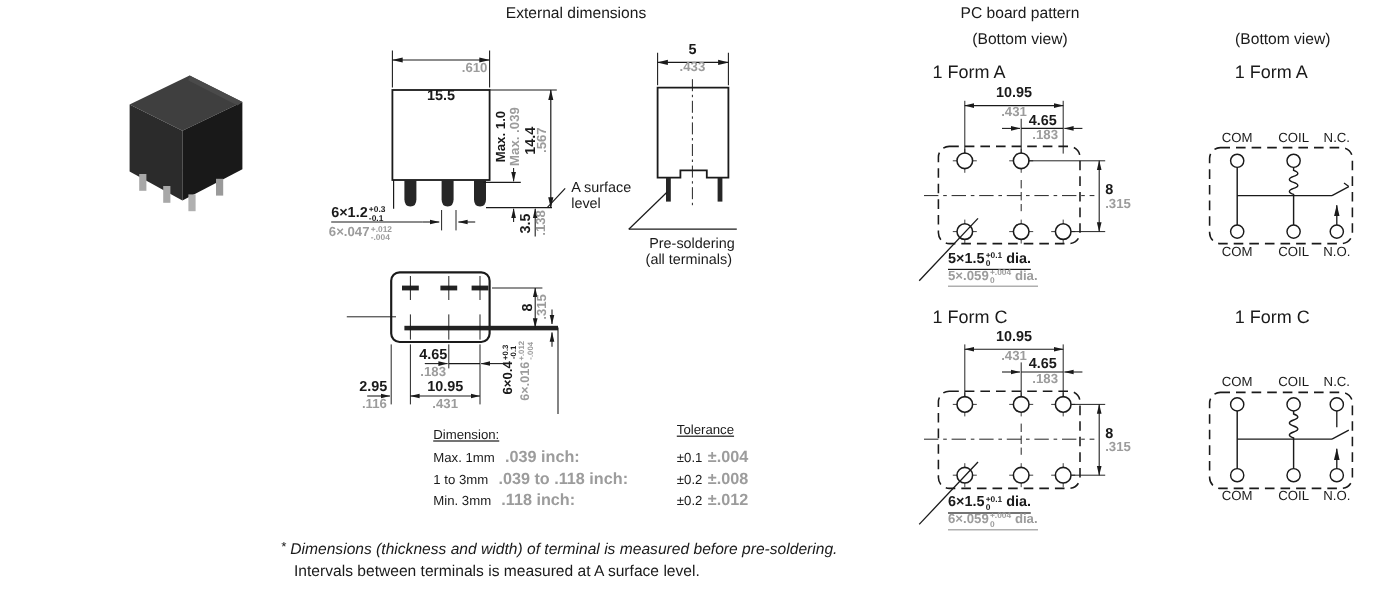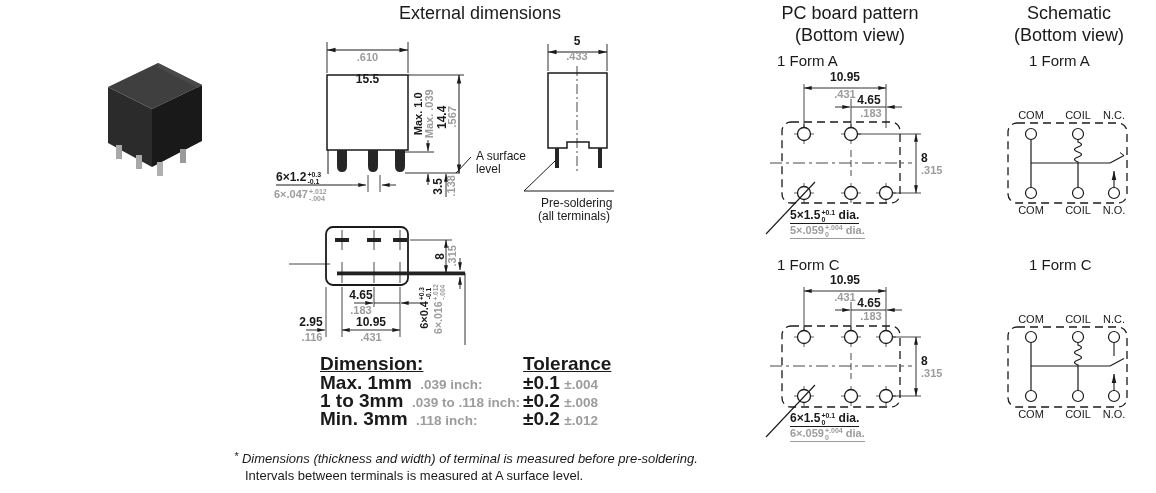--- a/index.html
+++ b/index.html
@@ -3,32 +3,32 @@
 <meta charset="utf-8">
 <style>
   html,body{margin:0;padding:0;background:#fff;}
   #stage{position:relative;width:1156px;height:493px;background:#fff;overflow:hidden;
          font-family:"Liberation Sans",sans-serif;}
   .lbl{position:absolute;white-space:nowrap;line-height:1.05;color:#1a1a1a;}
   .mm{color:#1a1a1a;font-weight:bold;}
   .in{color:#9c9c9c;font-weight:bold;}
   .ctr{text-align:center;}
   .rot{transform:rotate(-90deg);transform-origin:center center;text-align:center;}
-  .t17{font-size:18px;}
+  .t17{font-size:13px;}
   .t15{font-size:15px;margin-left:41px;}
   .t12{font-size:12px;}
   .t11{font-size:11px;}
   .t10{font-size:10.5px;}
   .stack{display:inline-block;vertical-align:-3px;line-height:1;font-size:7px;margin-left:1px;font-weight:bold;}
   .stack div{height:7px;}
   .callout-line{display:inline-block;padding-bottom:0px;border-bottom:1.2px solid #1a1a1a;}
   .callout-line.gray{border-bottom-color:#9c9c9c;}
   svg{position:absolute;overflow:visible;}
   .note{font-size:13px;color:#1a1a1a;}
-  .tblb{font-size:19px;font-weight:bold;color:#1a1a1a;}
+  .tblb{font-size:11px;font-weight:normal;color:#1a1a1a;margin-left:41px;}
   .tblg{font-size:13.5px;font-weight:bold;color:#9c9c9c;}
 </style>
 </head>
 <body>
 
 <div id="stage">
 
   <svg style="left:100px;top:55px" width="110" height="125" viewBox="0 0 110 125">
     <polygon points="8,32 58,8 102,30 52,54" fill="#3f3f3f"></polygon>
     <polygon points="8,32 52,54 52,112 8,88" fill="#2b2b2b"></polygon>
@@ -70,21 +70,21 @@
 
     <line x1="456" y1="173" x2="471" y2="157" stroke-width="1"></line>
 
     <line x1="276" y1="185" x2="352" y2="185" stroke-width="1"></line>
     <line x1="352" y1="185" x2="366" y2="185" stroke-width="0.9" marker-end="url(#ar)"></line>
     <line x1="396" y1="185" x2="382" y2="185" stroke-width="0.9" marker-end="url(#ar)"></line>
     <line x1="368" y1="175" x2="368" y2="192" stroke-width="0.8"></line>
     <line x1="380" y1="175" x2="380" y2="192" stroke-width="0.8"></line>
   </svg>
   <div class="lbl t12 mm ctr" style="left:327px;top:36px;width:81px;margin-top:37px;">15.5</div>
-  <div class="lbl t11 in ctr" style="left:327px;top:52px;width:81px;">.610</div>
+  <div class="lbl t11 in ctr" style="left:327px;top:52px;width:81px;padding-left:28px;">.610</div>
   <div class="lbl t11 mm rot" style="left:383px;top:108px;width:72px;">Max. 1.0</div>
   <div class="lbl t11 in rot" style="left:394px;top:108px;width:72px;">Max. .039</div>
   <div class="lbl t12 mm rot" style="left:422px;top:111px;width:40px;">14.4</div>
   <div class="lbl t11 in rot" style="left:433px;top:111px;width:40px;">.567</div>
   <div class="lbl t12 mm rot" style="left:425px;top:180px;width:26px;">3.5</div>
   <div class="lbl t11 in rot" style="left:437px;top:180px;width:30px;">.138</div>
   <div class="lbl t12" style="left:476px;top:150px;">A surface</div>
   <div class="lbl t12" style="left:476px;top:163px;">level</div>
   <div class="lbl t12 mm" style="left:276px;top:171px;">
     <span>6×1.2</span><span class="stack"><div>+0.3</div><div>-0.1</div></span>
@@ -290,21 +290,20 @@
   <div class="lbl t11 in ctr" style="left:851px;top:311px;width:40px;">.183</div>
   <div class="lbl t12 mm" style="left:921px;top:355px;">8</div>
   <div class="lbl t11 in" style="left:921px;top:368px;">.315</div>
   <div class="lbl t12 mm" style="left:790px;top:412px;">
     <span class="callout-line"><span>6×1.5</span><span class="stack"><div>+0.1</div><div>0</div></span> <span>dia.</span></span>
   </div>
   <div class="lbl t11 in" style="left:790px;top:427px;">
     <span class="callout-line gray"><span>6×.059</span><span class="stack" style="color:#9c9c9c"><div>+.004</div><div>0</div></span> <span>dia.</span></span>
   </div>
 
-  <div class="lbl t17 ctr" style="left:999px;top:4px;width:140px;">Schematic</div>
   <div class="lbl t17 ctr" style="left:999px;top:26px;width:140px;">(Bottom view)</div>
   <div class="lbl t15" style="left:988px;top:53px;">1 Form A</div>
 
   <div class="lbl t11 ctr" style="left:1012px;top:110px;width:38px;">COM</div>
   <div class="lbl t11 ctr" style="left:1059px;top:110px;width:38px;">COIL</div>
   <div class="lbl t11 ctr" style="left:1095px;top:110px;width:38px;">N.C.</div>
   <svg style="left:995px;top:115px" width="150" height="95" viewBox="995 115 150 95" stroke="#1a1a1a" fill="none">
     <rect x="1008" y="123" width="119" height="80" rx="9" stroke-width="1.3" stroke-dasharray="8 5"></rect>
     <g stroke-width="1.2" fill="#ffffff">
       <circle cx="1031" cy="134" r="5.5"></circle>

